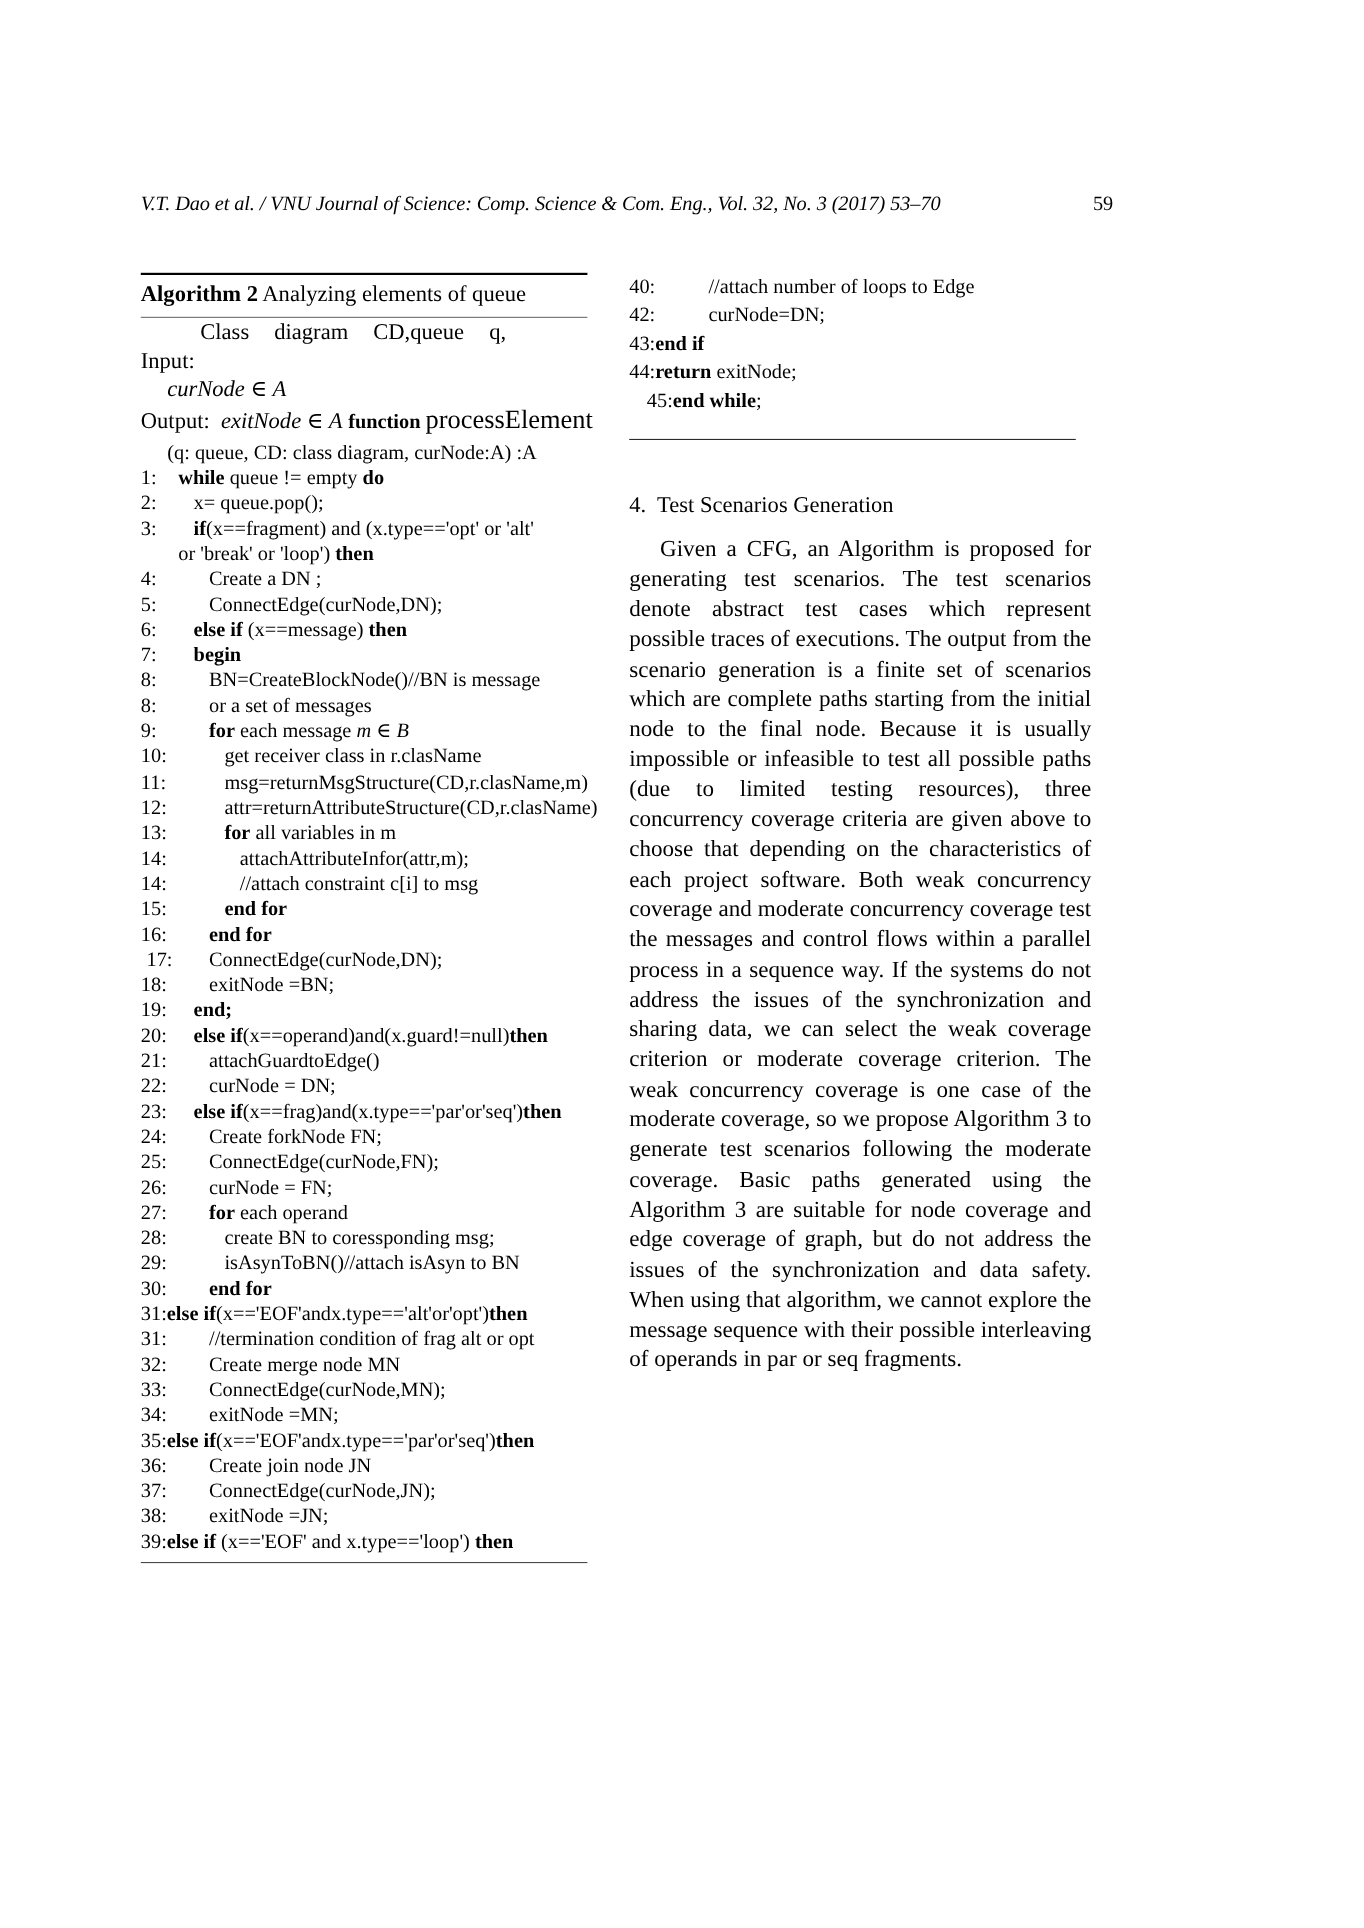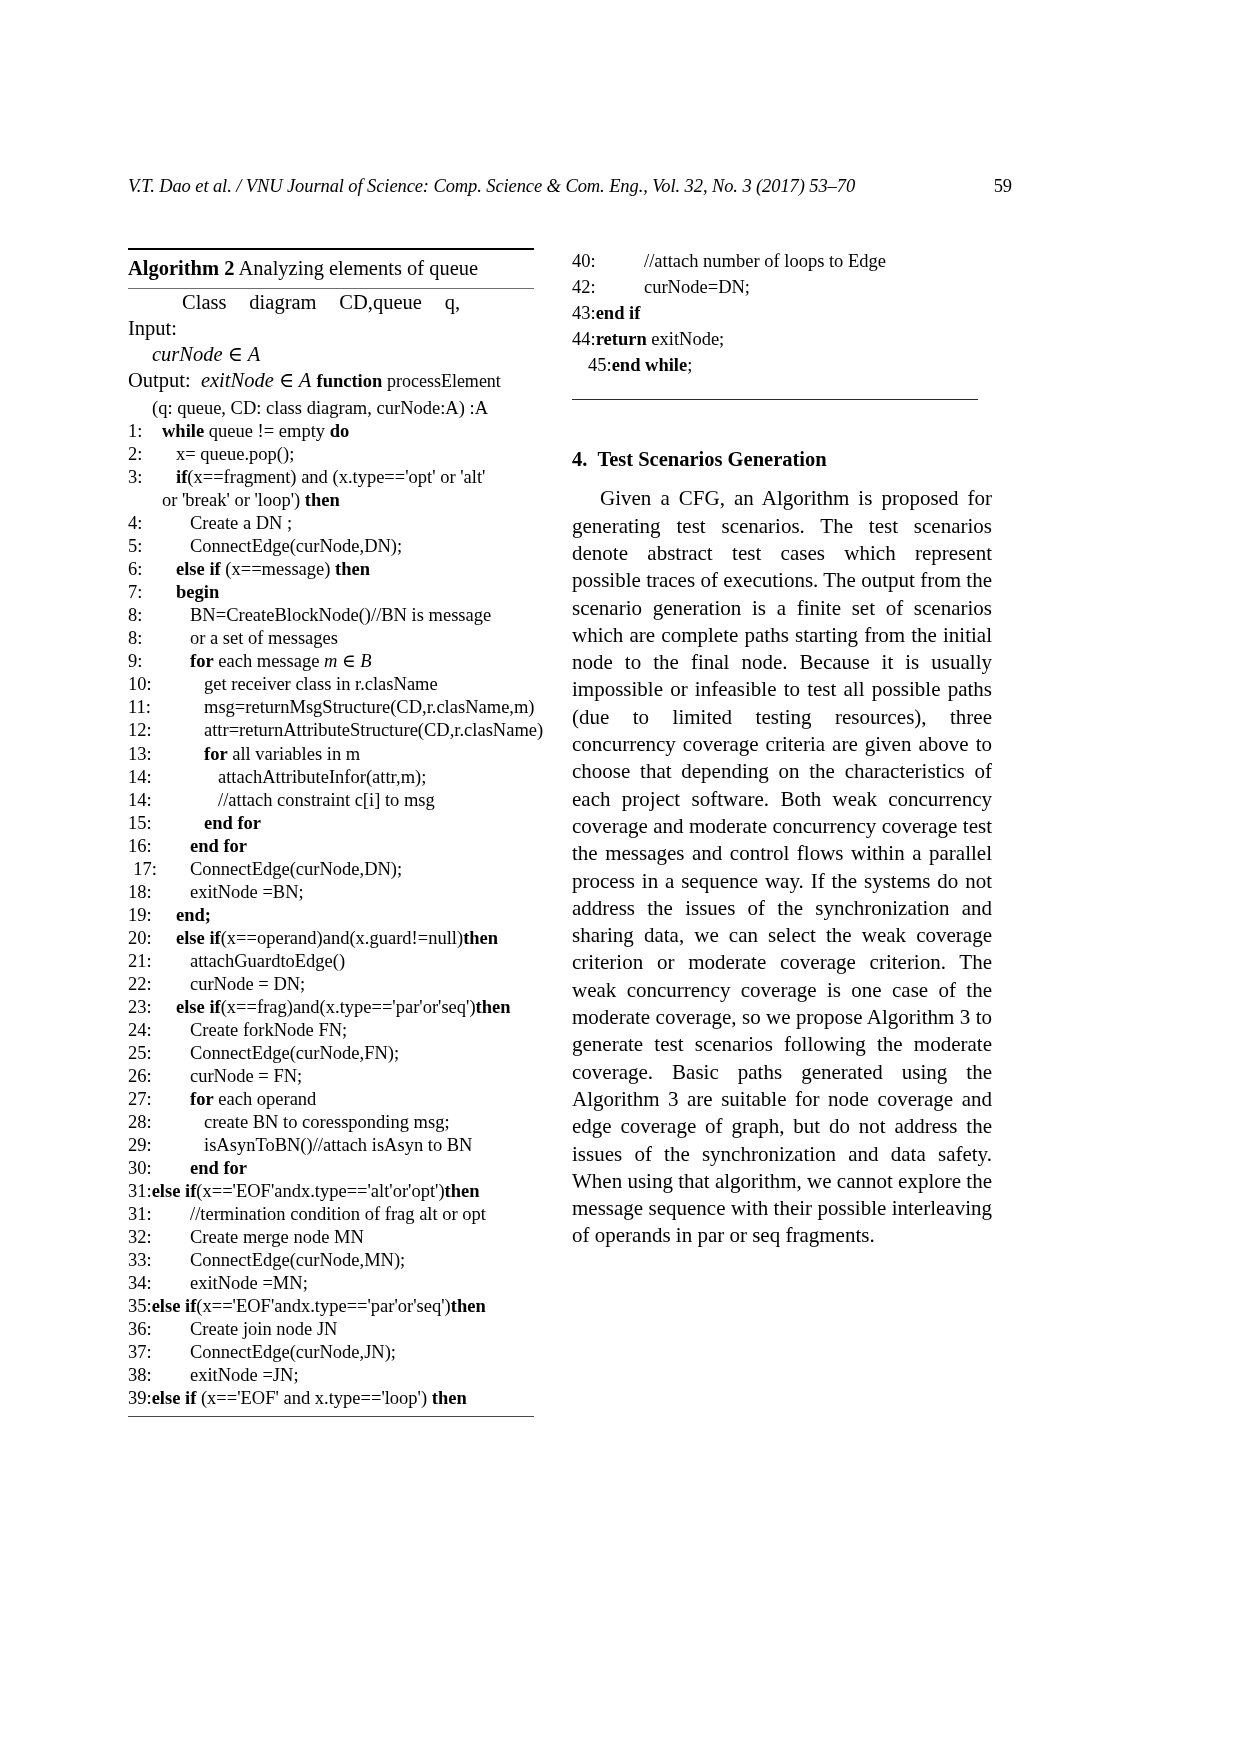--- a/index.html
+++ b/index.html
@@ -107,21 +107,21 @@
     line-height: 1.41;
   }
   .hr-sep {
     border-top: 1.2px solid #2b2b2b;
     width: 406px;
     margin: 21px 0 0 0;
   }
   
   .sec-head {
     font-size: 20.5px;
-    font-weight: bold;
+    font-weight: normal;
     margin: 48px 0 14px 0;
   }
   .sec-head .num { margin-right: 10px; }
   .body-par {
     font-size: 21px;
     line-height: 1.30;
     text-align: justify;
     text-justify: inter-word;
     text-indent: 28px;
     margin: 0;
@@ -149,21 +149,21 @@
     <div class="algo-rule-mid"></div>
 
     <div class="io-row">
       <span class="io-label">Input:</span>
       <span class="spread" id="input-spread"><span>Class</span> <span>diagram</span> <span>CD,queue</span> <span>q,</span></span>
       <div class="indent1 it">curNode ∈ A</div>
     </div>
 
     <div class="io-row">
       <span class="io-label">Output:</span>
-      <span>&nbsp;</span><span class="it">exitNode ∈ A</span><span>&nbsp;</span><span class="kw" style="font-size:18.5px">function</span><span style="font-size:18.5px">&nbsp;</span><span style="font-size:18px">processElement</span>
+      <span>&nbsp;</span><span class="it">exitNode ∈ A</span><span>&nbsp;</span><span class="kw" style="font-size:18.5px">function</span><span style="font-size:18.5px">&nbsp;</span><span style="font-size:24px">processElement</span>
     </div>
 
     <div class="algo-body">
       <div class="indent1">(q: queue, CD: class diagram, curNode:A) :A</div>
       <div id="algo-lines">
           <div class="algo-line"><span style="display: inline-block; width: 34px; text-align: left;">1:</span><span style="display: inline-block; width: 0px;"></span><span class="kw">while </span><span>queue != empty </span><span class="kw">do</span></div>
           <div class="algo-line"><span style="display: inline-block; width: 34px; text-align: left;">2:</span><span style="display: inline-block; width: 14px;"></span><span>x= queue.pop();</span></div>
           <div class="algo-line"><span style="display: inline-block; width: 34px; text-align: left;">3:</span><span style="display: inline-block; width: 14px;"></span><span class="kw">if</span><span>(x==fragment) and (x.type=='opt' or 'alt'</span></div>
           <div class="algo-line"><span style="display: inline-block; width: 34px; text-align: left;"></span><span style="display: inline-block; width: 0px;"></span><span>or 'break' or 'loop') </span><span class="kw">then</span></div>
           <div class="algo-line"><span style="display: inline-block; width: 34px; text-align: left;">4:</span><span style="display: inline-block; width: 28px;"></span><span>Create a DN ;</span></div>

